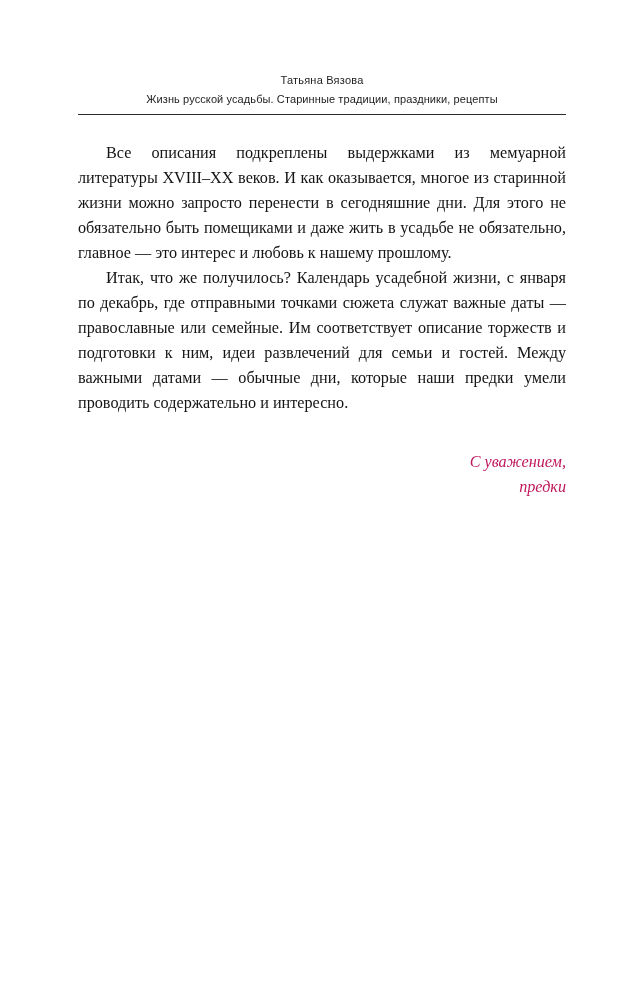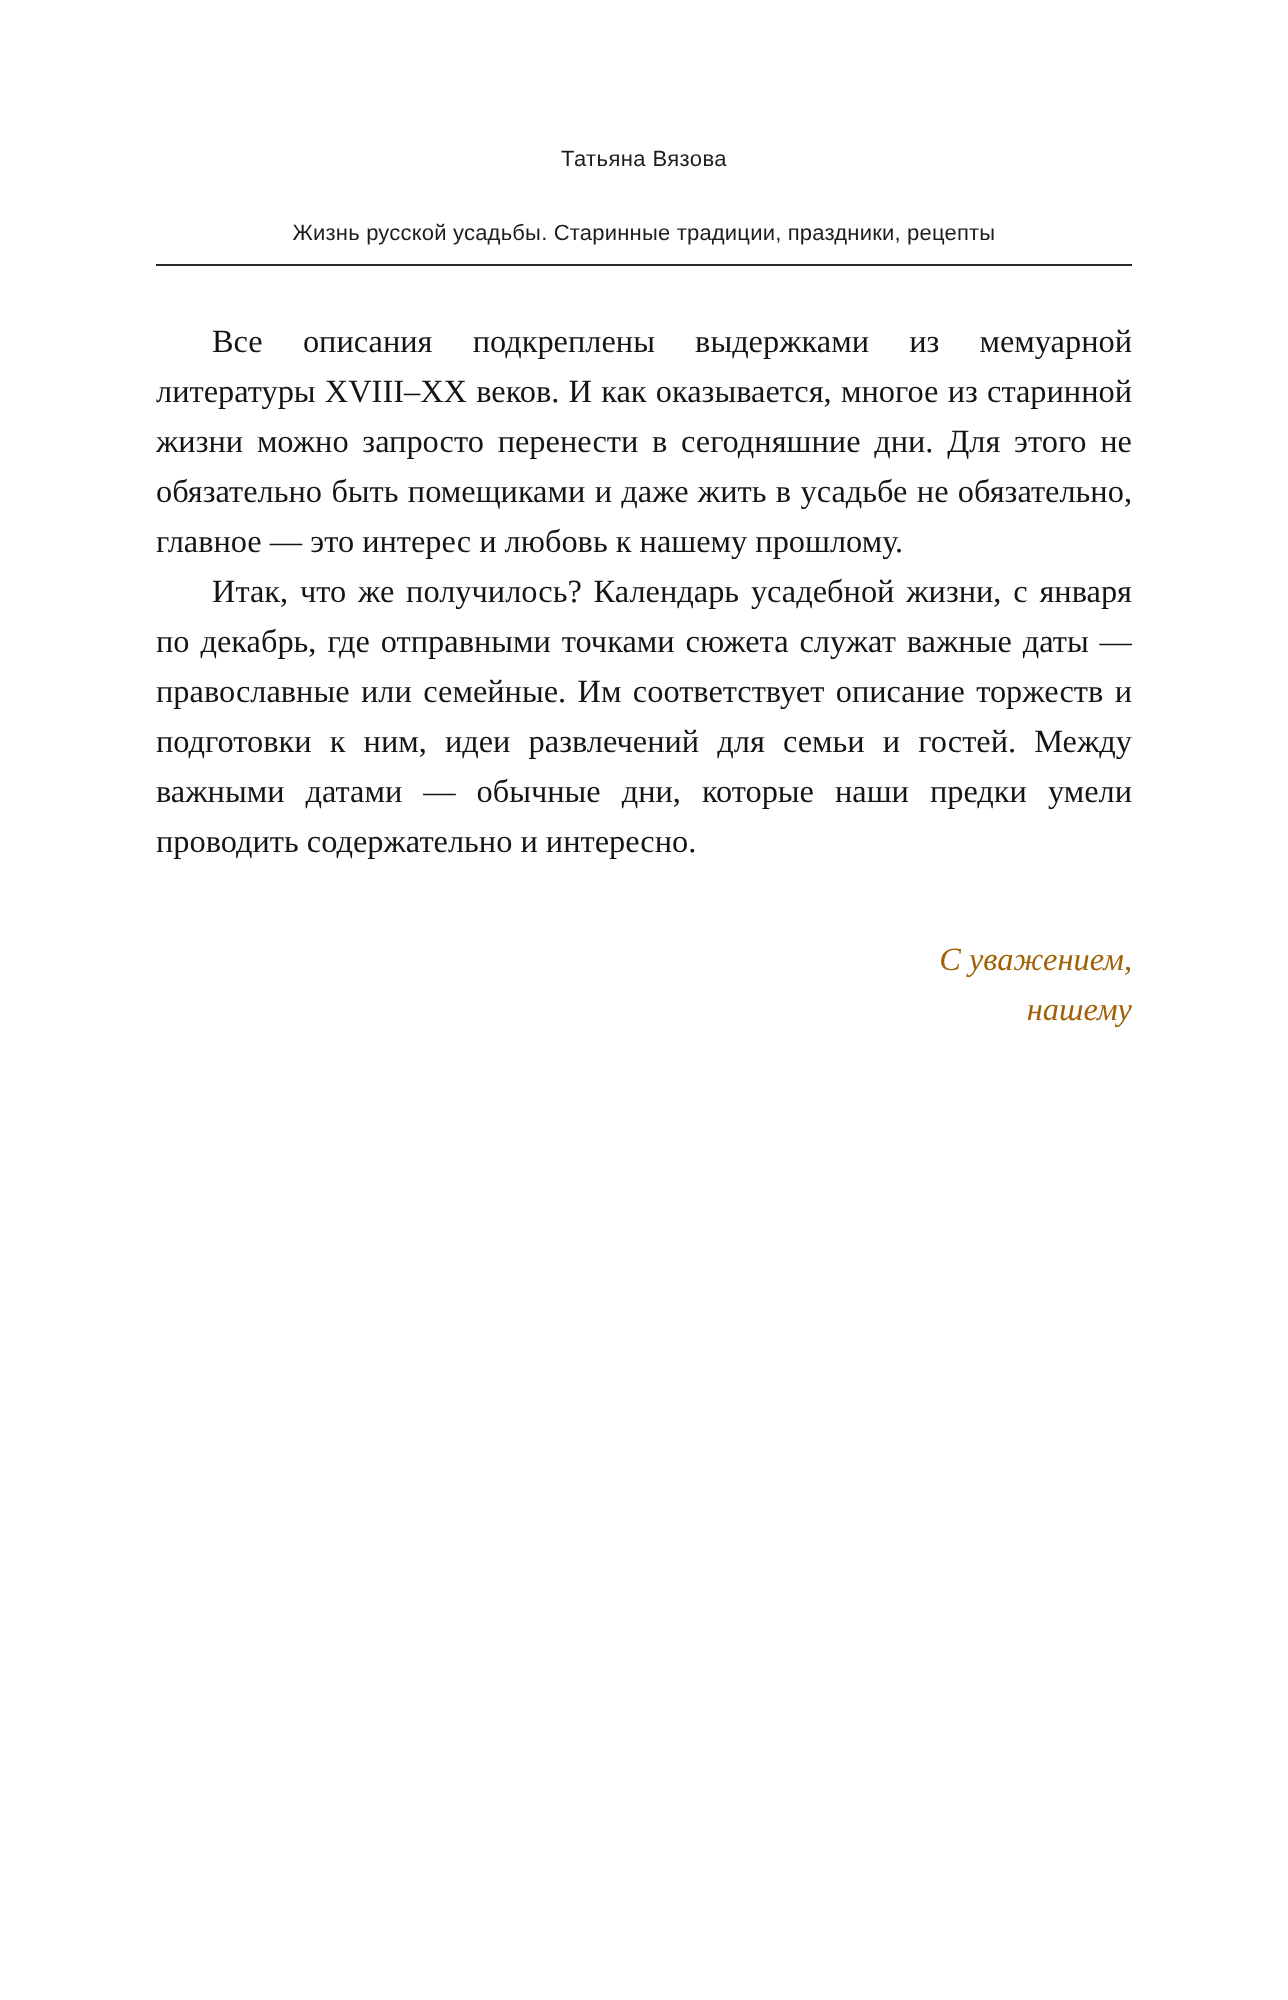--- a/index.html
+++ b/index.html
@@ -30,21 +30,21 @@
     font-size: 11px;
     letter-spacing: 0.2px;
     color: #1d1d1d;
     line-height: 1.5;
   }
   .running-head .title {
     font-size: 11px;
     letter-spacing: 0.1px;
     color: #1d1d1d;
     line-height: 1.5;
-    margin-top: 20px;
+    margin-top: 2px;
   }
   .rule {
     margin-top: 7px;
     height: 1px;
     background: #2b2b2b;
     width: 100%;
   }
   .body-text {
     margin-top: 26px;
     font-size: 16.2px;
@@ -57,21 +57,21 @@
   .body-text p {
     margin: 0;
     text-indent: 28px;
   }
   .signature {
     margin-top: 34px;
     text-align: right;
     font-style: italic;
     font-size: 16.2px;
     line-height: 1.545;
-    color: #a16207;
+    color: #be185d;
   }
   .signature div {
     white-space: nowrap;
   }
 </style>
 </head>
 <body>
 
 <div class="page">
 
@@ -81,16 +81,16 @@
     <div class="rule"></div>
   </div>
 
   <div class="body-text">
     <p>Все описания подкреплены выдержками из мемуарной литературы XVIII–XX веков. И как оказывается, многое из старинной жизни можно запросто перенести в сегодняшние дни. Для этого не обязательно быть помещиками и даже жить в усадьбе не обязательно, главное — это интерес и любовь к нашему прошлому.</p>
     <p>Итак, что же получилось? Календарь усадебной жизни, с января по декабрь, где отправными точками сюжета служат важные даты — православные или семейные. Им соответствует описание торжеств и подготовки к ним, идеи развлечений для семьи и гостей. Между важными датами — обычные дни, которые наши предки умели проводить содержательно и интересно.</p>
   </div>
 
   <div class="signature">
     <div>С уважением,</div>
-    <div>нашему</div>
+    <div>предки</div>
   </div>
 
 </div>
 
 </body></html>

